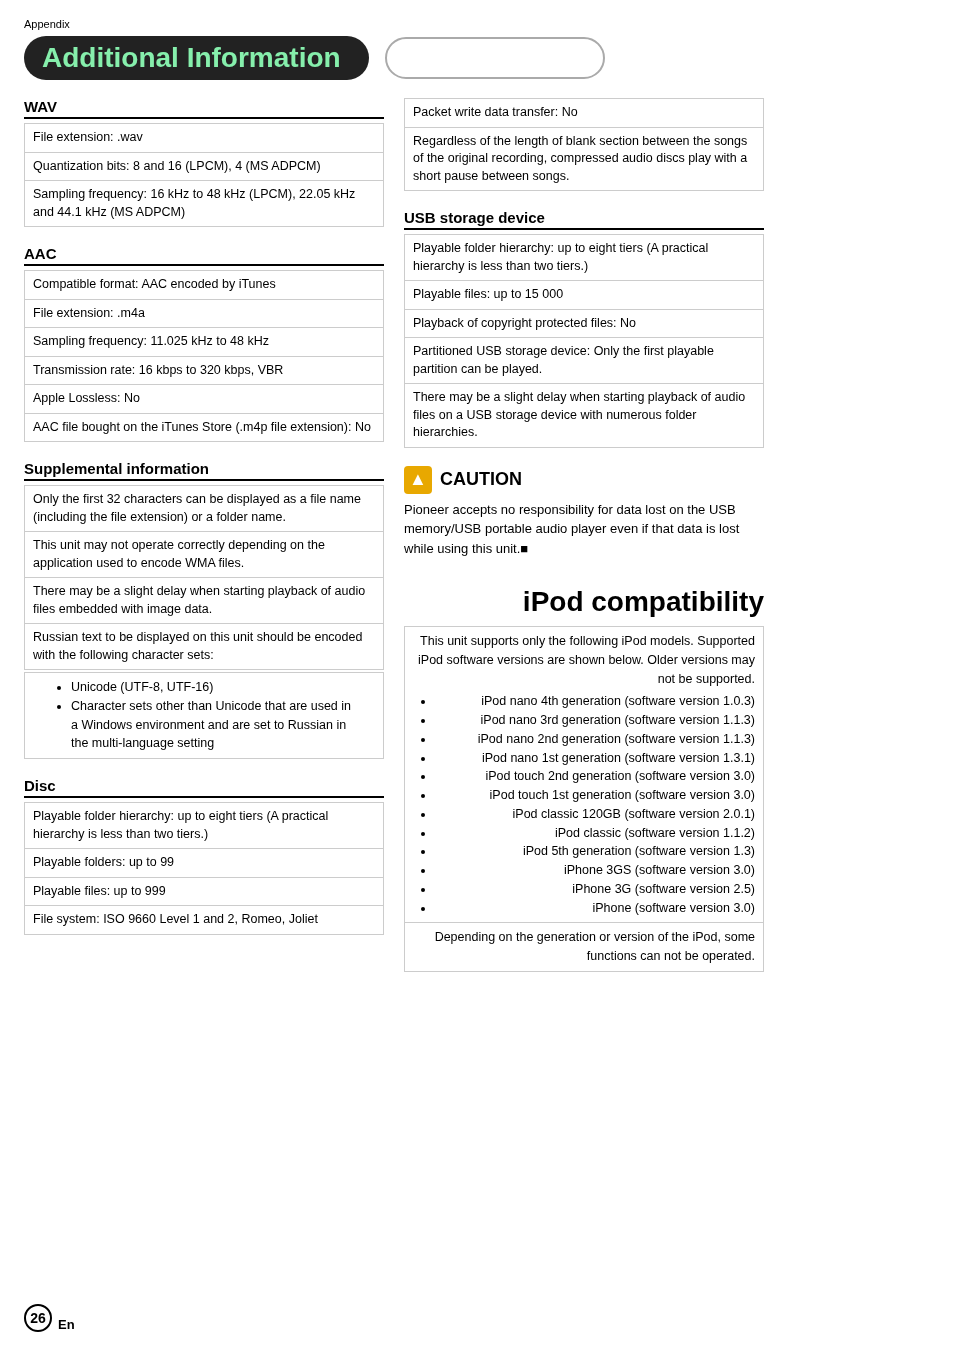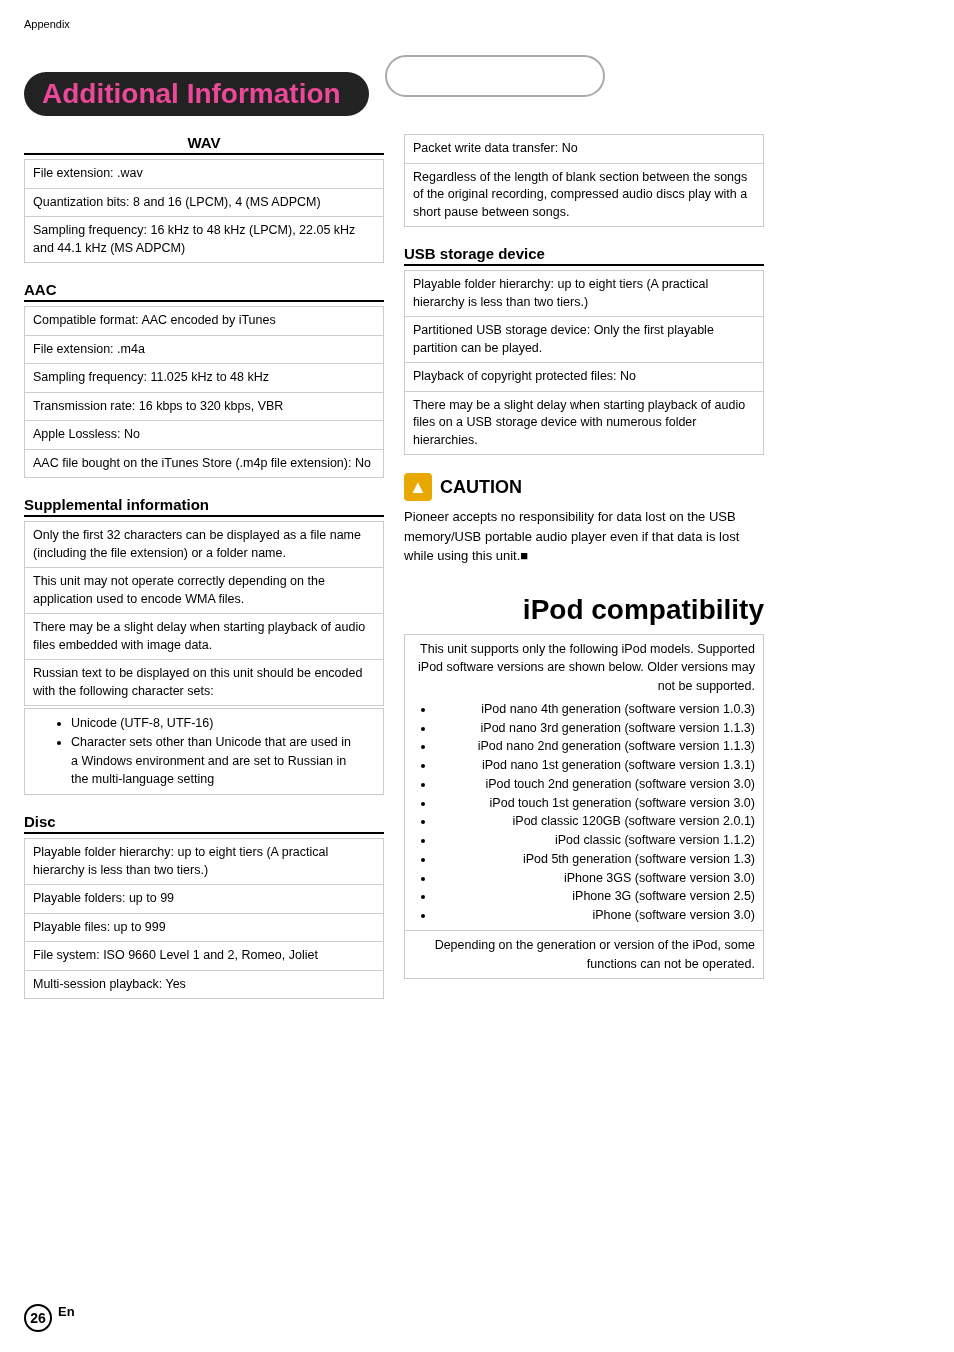--- a/index.html
+++ b/index.html
@@ -17,28 +17,27 @@
       padding: 18px 24px 24px 24px;
       position: relative;
     }
     .title-box {
       display: flex;
       align-items: center;
       margin-top: 6px;
     }
     .title-pill {
       background: #222;
-      color: #ec4899;
+      color: #86efac;
       border-radius: 28px;
       padding: 6px 28px 6px 18px;
       font-size: 28px;
       font-weight: bold;
       margin-right: 16px;
       white-space: nowrap;
-      margin-top: 36px;
     }
     .title-oval {
       border: 2px solid #aaa;
       border-radius: 28px;
       width: 220px;
       height: 42px;
     }
     .two-col {
       display: flex;
       gap: 20px;
@@ -49,21 +48,21 @@
     }
     .col-right {
       flex: 1 1 0;
     }
     .section-title {
       font-size: 15px;
       font-weight: bold;
       margin-top: 18px;
       margin-bottom: 2px;
     }
-    .section-title.first { margin-top: 0; text-align: center; }
+    .section-title.first { margin-top: 0; }
     .info-table {
       width: 100%;
       border-collapse: collapse;
       margin-bottom: 2px;
       padding-left: 30px;
     }
     .info-table td {
       border: 1px solid #ccc;
       padding: 5px 8px;
       font-size: 12.5px;
@@ -133,21 +132,21 @@
       padding: 5px 8px;
       font-size: 12.5px;
       line-height: 1.5;
       vertical-align: top;
     }
     .page-num {
       position: absolute;
       bottom: 20px;
       left: 24px;
       display: flex;
-      align-items: flex-start;
+      align-items: flex-end;
       gap: 6px;
       font-size: 14px;
       font-weight: bold;
     }
     .page-num-circle {
       border: 2px solid #000;
       border-radius: 50%;
       width: 28px;
       height: 28px;
       display: flex;
@@ -256,23 +255,20 @@
             </tr>
             <tr>
               <td>Playable folders: up to 99</td>
             </tr>
             <tr>
               <td>Playable files: up to 999</td>
             </tr>
             <tr>
               <td>File system: ISO 9660 Level 1 and 2, Romeo, Joliet</td>
             </tr>
-            <tr>
-              <td>Multi-session playback: Yes</td>
-            </tr>
           </tbody>
       </table>
 
     </div>
 
     <div class="col-right">
 
       <table class="info-table" style="margin-top:0;">
         <tbody id="disc-continued-rows">
             <tr>
@@ -285,24 +281,27 @@
       </table>
 
       <div class="section-title">USB storage device</div>
       <hr class="section-line">
       <table class="info-table">
         <tbody id="usb-rows">
             <tr>
               <td>Playable folder hierarchy: up to eight tiers (A practical hierarchy is less than two tiers.)</td>
             </tr>
             <tr>
+              <td>Playable files: up to 15 000</td>
+            </tr>
+            <tr>
+              <td>Playback of copyright protected files: No</td>
+            </tr>
+            <tr>
               <td>Partitioned USB storage device: Only the first playable partition can be played.</td>
-            </tr>
-            <tr>
-              <td>Playback of copyright protected files: No</td>
             </tr>
             <tr>
               <td>There may be a slight delay when starting playback of audio files on a USB storage device with numerous folder hierarchies.</td>
             </tr>
           </tbody>
       </table>
 
       <div class="caution-box">
         <div class="caution-title">
           <span class="caution-icon">▲</span>

